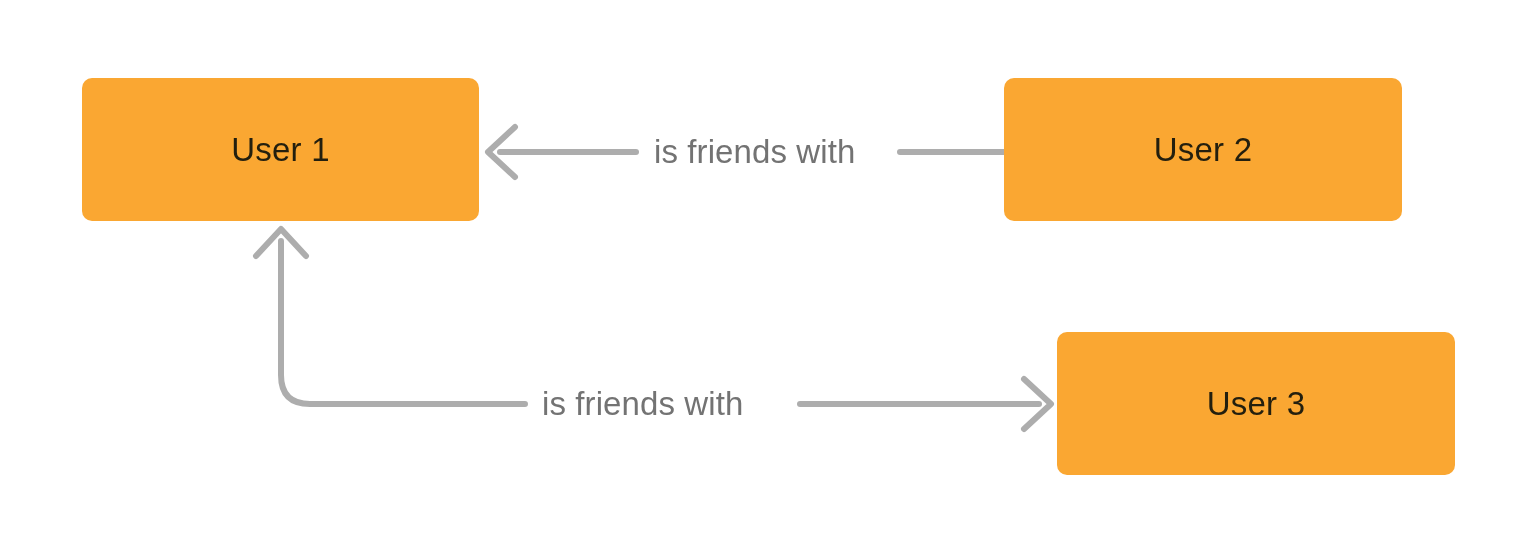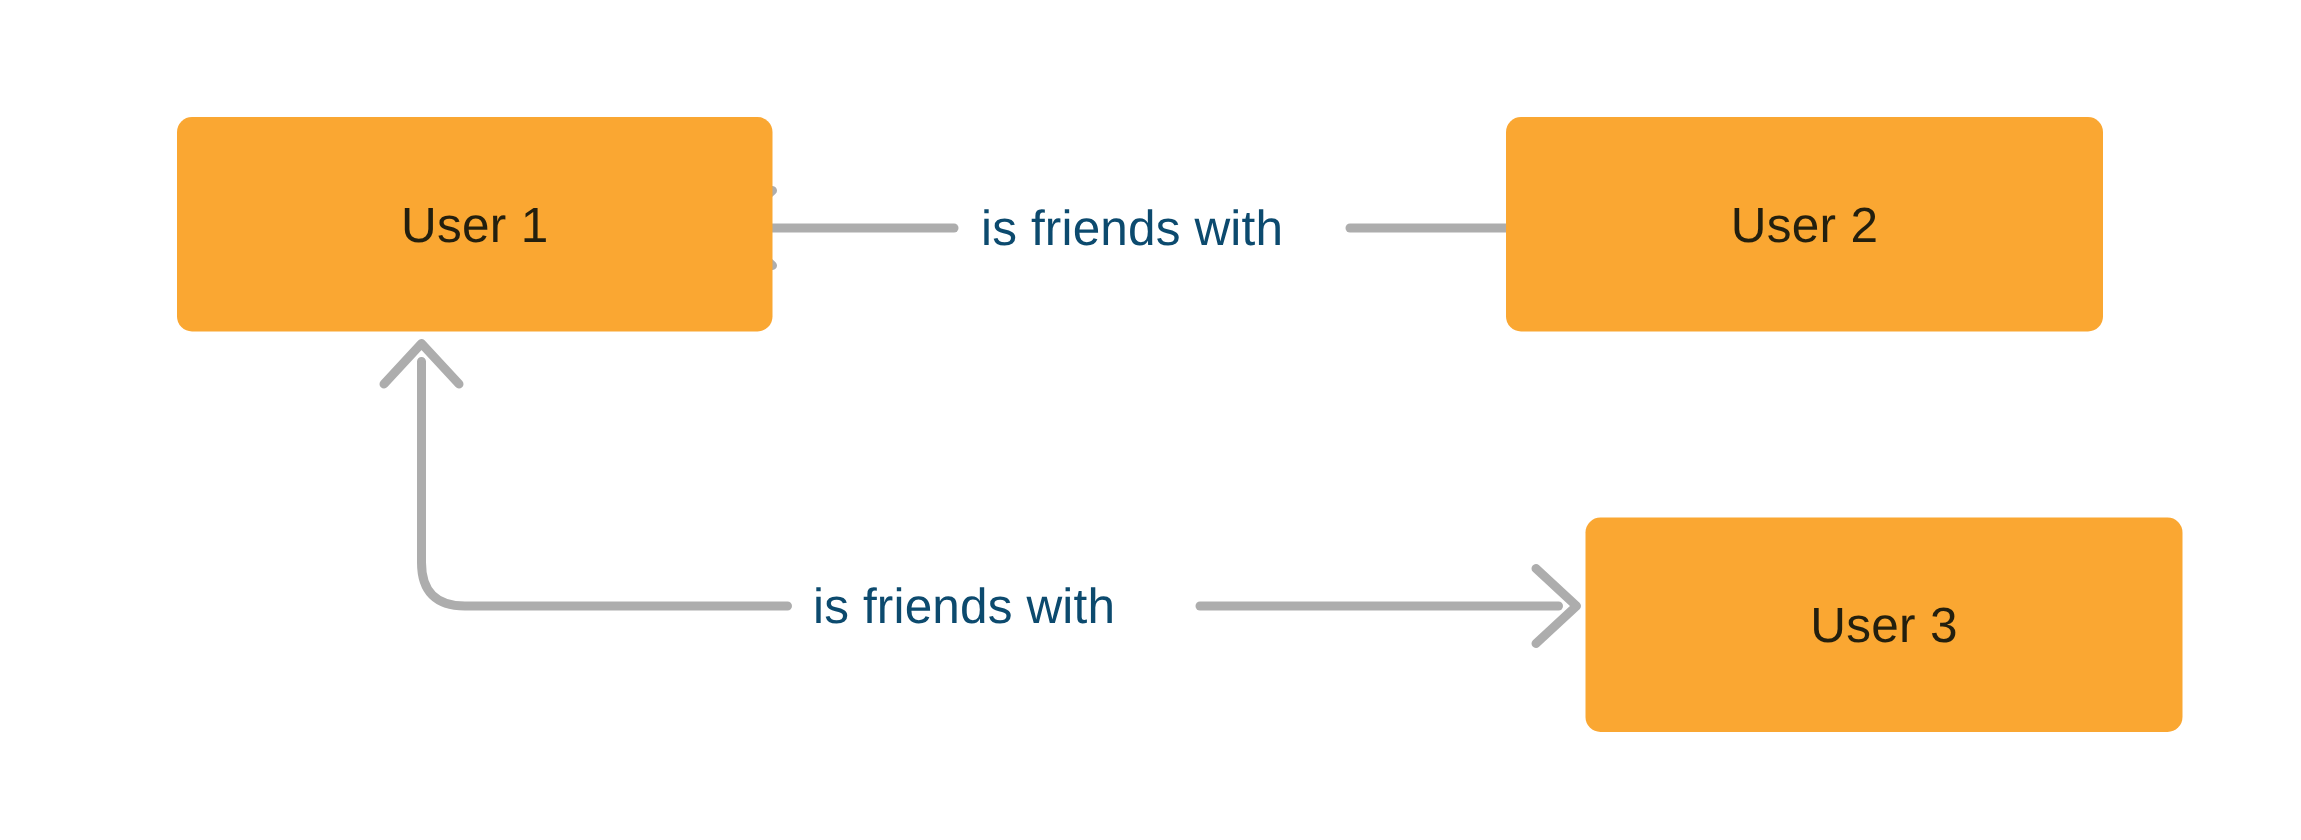--- a/index.html
+++ b/index.html
@@ -40,31 +40,31 @@
     color: #231f0e;
     letter-spacing: 0.2px;
     line-height: 1;
     user-select: none;
   }
   .edge-label {
     position: absolute;
     font-family: "Liberation Sans", sans-serif;
     font-size: 33px;
     font-weight: 400;
-    color: #0c4a6e;
+    color: #737373;
     letter-spacing: 0.1px;
     line-height: 1;
     white-space: nowrap;
     background: #ffffff;
     padding: 0 6px;
     user-select: none;
   }
-  #node-user-1 { left: 82px;   top: 78px;  width: 397px; height: 143px; margin-left: 36px; }
+  #node-user-1 { left: 82px;   top: 78px;  width: 397px; height: 143px; }
   #node-user-2 { left: 1004px; top: 78px;  width: 398px; height: 143px; }
-  #node-user-3 { left: 1057px; top: 332px; width: 398px; height: 143px; margin-top: 13px; }
+  #node-user-3 { left: 1057px; top: 332px; width: 398px; height: 143px; }
 
   #edge-label-friends-top    { left: 648px; top: 135px; }
   #edge-label-friends-bottom { left: 536px; top: 387px; }
 </style>
 </head>
 <body>
 
 <div id="diagram-canvas">
 
   <svg class="edge-layer" viewBox="0 0 1534 560" xmlns="http://www.w3.org/2000/svg">

